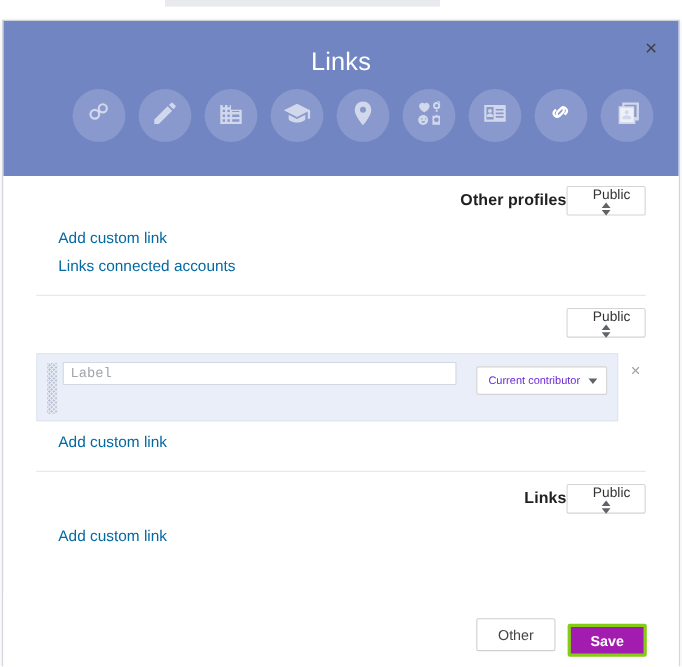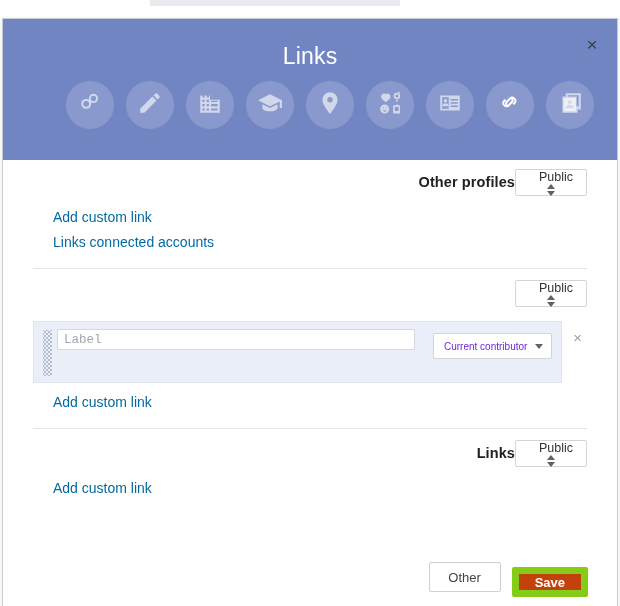--- a/index.html
+++ b/index.html
@@ -301,22 +301,22 @@
     box-sizing: border-box;
     padding: 0 16px;
     font-family: "Liberation Sans", sans-serif;
   }
   .btn-secondary {
     background: #ffffff;
     border: 1px solid #cfcfcf;
     color: #444444;
   }
   .btn-primary {
-    background: #c2410c;
-    border: 7px solid #84cc16;
+    background: #a21caf;
+    border: 3px solid #84cc16;
     color: #ffffff;
     font-weight: bold;
     margin-top: 10px;
   }
 </style>
 </head>
 <body>
 
 <div id="page">
 

